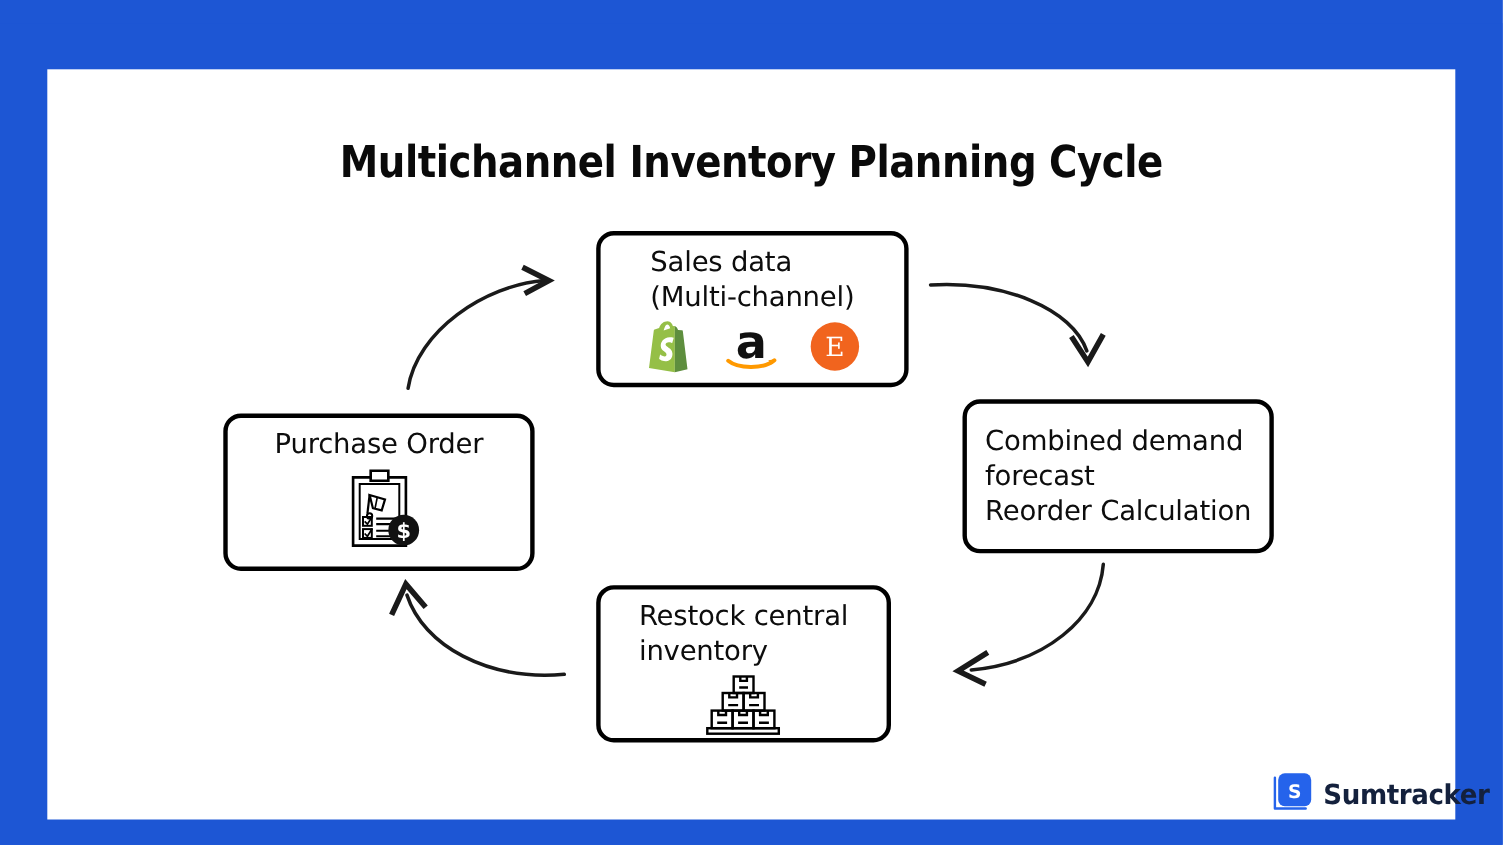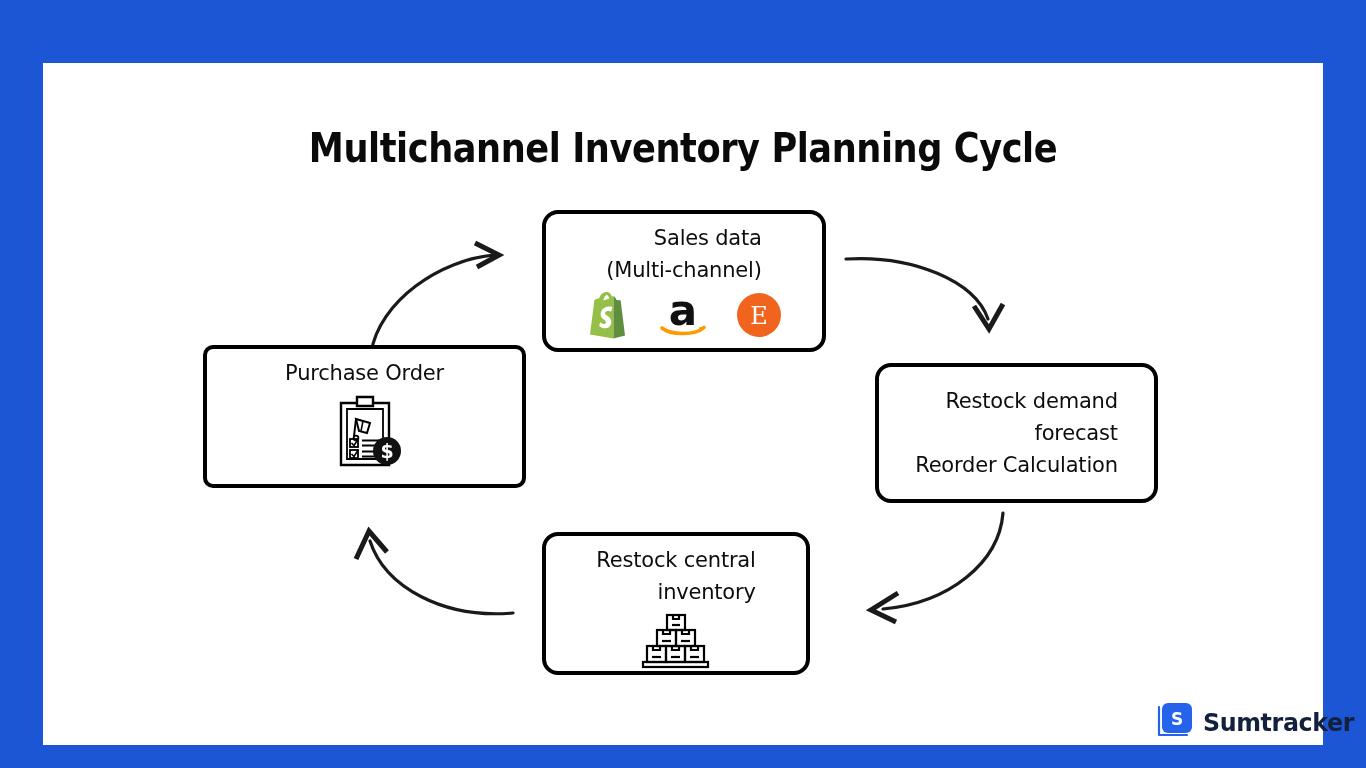--- a/index.html
+++ b/index.html
@@ -55,33 +55,33 @@
     border-radius: 16px;
     background: #ffffff;
     display: flex;
     flex-direction: column;
     align-items: center;
     justify-content: flex-start;
     padding-top: 8px;
   }
   .node-text {
     font-family: "DejaVu Sans", sans-serif;
-    font-size: 21px;
+    font-size: 25px;
     line-height: 32px;
     color: #0d0d0d;
-    text-align: right;
+    text-align: left;
     white-space: pre-line;
     letter-spacing: -0.2px;
   }
 
   #node-sales   { left: 499px; top: 147px; width: 284px; height: 142px; }
   #node-forecast{ left: 832px; top: 300px; width: 283px; height: 140px;
                   justify-content: center; padding-top: 0; }
   #node-restock { left: 499px; top: 469px; width: 268px; height: 143px; }
-  #node-po      { left: 160px; top: 282px; width: 323px; height: 143px; border-radius: 10px; }
+  #node-po      { left: 160px; top: 313px; width: 283px; height: 143px; }
 
   .icon-row {
     display: flex;
     align-items: center;
     justify-content: center;
     gap: 26px;
     margin-top: 4px;
   }
 
   
@@ -168,21 +168,21 @@
           <svg width="48" height="48" viewBox="0 0 48 48">
             <circle cx="24" cy="24" r="22" fill="#f1641e"></circle>
             <text x="24" y="33" text-anchor="middle" font-family="DejaVu Serif, serif" font-size="24" fill="#ffffff">E</text>
           </svg>
         </span>
 
       </div>
     </div>
 
     <div class="node" id="node-forecast">
-      <div class="node-text">Restock demand
+      <div class="node-text">Combined demand
 forecast
 Reorder Calculation</div>
     </div>
 
     <div class="node" id="node-restock">
       <div class="node-text">Restock central
 inventory</div>
       <div class="icon-row">
         <span>
           <svg width="78" height="58" viewBox="0 0 78 58">

